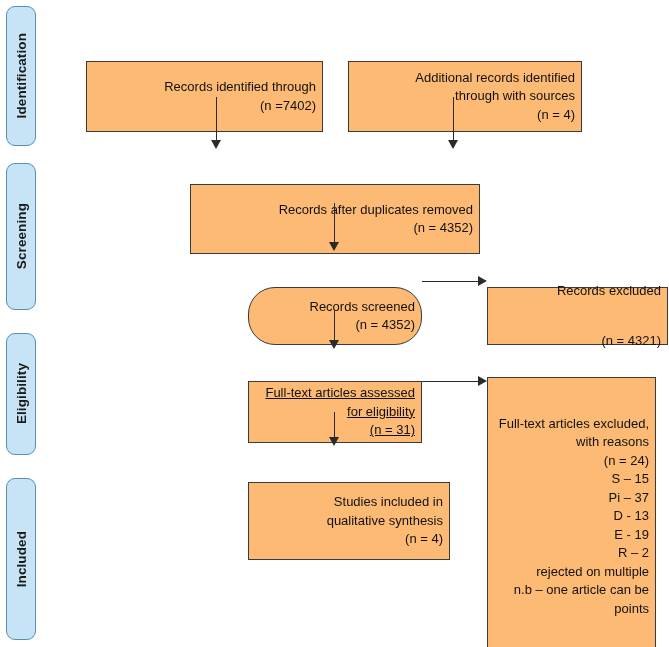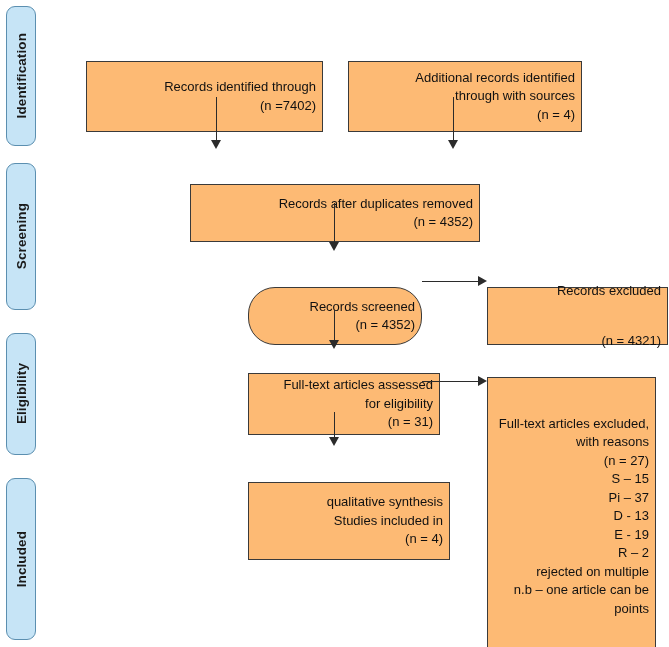--- a/index.html
+++ b/index.html
@@ -120,21 +120,21 @@
     <span class="line">through with sources</span>
     <span class="line">(n = 4)</span>
   </div>
 
   <div class="vline" style="left:216px; top:97px; height:44px;"></div>
   <div class="arrow-down" style="left:210.5px; top:140px;"></div>
 
   <div class="vline" style="left:453px; top:97px; height:44px;"></div>
   <div class="arrow-down" style="left:447.5px; top:140px;"></div>
 
-  <div class="node" style="left:190px; top:149px; width:290px; height:58px;">
+  <div class="node" style="left:190px; top:149px; width:290px; height:70px;">
     <span class="line">Records after duplicates removed</span>
     <span class="line">(n = 4352)</span>
   </div>
 
   <div class="vline" style="left:334px; top:203px; height:40px;"></div>
   <div class="arrow-down" style="left:328.5px; top:242px;"></div>
 
   <div class="node" style="left:248px; top:252px; width:174px; height:58px;border-radius:27px;">
     <span class="line">Records screened</span>
     <span class="line">(n = 4352)</span>
@@ -144,45 +144,45 @@
     <span class="line">Records excluded</span>
     <span class="line">(n = 4321)</span>
   </div>
 
   <div class="hline" style="left:422px; top:281px; width:57px;"></div>
   <div class="arrow-right" style="left:478px; top:275.5px;"></div>
 
   <div class="vline" style="left:334px; top:310px; height:31px;"></div>
   <div class="arrow-down" style="left:328.5px; top:340px;"></div>
 
-  <div class="node" style="left:248px; top:338px; width:192px; height:62px;">
+  <div class="node" style="left:248px; top:346px; width:174px; height:62px;text-decoration:underline;">
     <span class="line">Full-text articles assessed</span>
     <span class="line">for eligibility</span>
     <span class="line">(n = 31)</span>
   </div>
 
   <div class="node" style="left:487px; top:342px; width:169px; height:279px;">
     <span class="line">Full-text articles excluded,</span>
     <span class="line">with reasons</span>
-    <span class="line">(n = 27)</span>
+    <span class="line">(n = 24)</span>
     <span class="line">S – 15</span>
     <span class="line">Pi – 37</span>
     <span class="line">D - 13</span>
     <span class="line">E - 19</span>
     <span class="line">R – 2</span>
     <span class="line">rejected on multiple</span>
     <span class="line">n.b – one article can be</span>
     <span class="line">points</span>
   </div>
 
   <div class="hline" style="left:422px; top:381px; width:57px;"></div>
   <div class="arrow-right" style="left:478px; top:375.5px;"></div>
 
   <div class="vline" style="left:334px; top:412px; height:26px;"></div>
   <div class="arrow-down" style="left:328.5px; top:437px;"></div>
 
   <div class="node" style="left:248px; top:447px; width:202px; height:78px;">
+    <span class="line">Studies included in</span>
     <span class="line">qualitative synthesis</span>
-    <span class="line">Studies included in</span>
     <span class="line">(n = 4)</span>
   </div>
 
 </div>
 
 </body></html>

